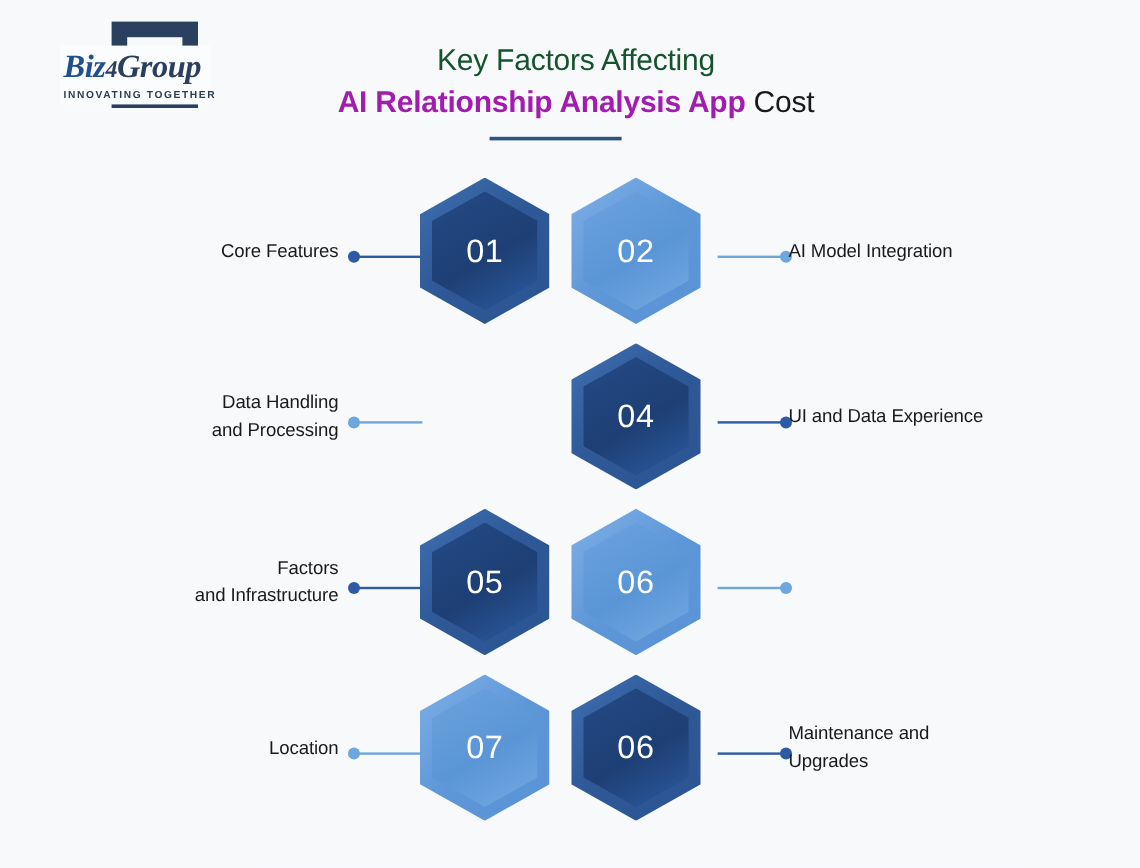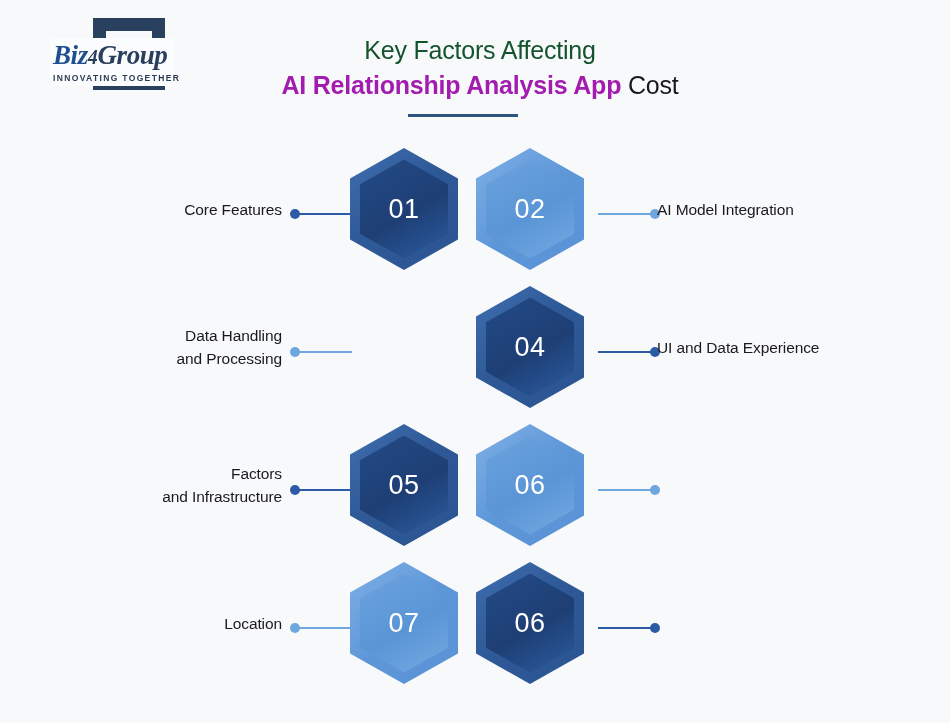--- a/index.html
+++ b/index.html
@@ -254,15 +254,19 @@
 
     <div class="hex-wrap hex-right tone-dark">
       <div class="hex-outer"></div>
       <div class="hex-inner"></div>
       <div class="hex-num">06</div>
     </div>
     <div class="conn conn-right c-dark">
       <div class="conn-line"></div>
       <div class="conn-dot"></div>
     </div>
+    <div class="label label-right">
+      <span>Maintenance and</span>
+      <span> Upgrades</span>
+    </div>
   </div>
 
 </div>
 
 </body></html>

